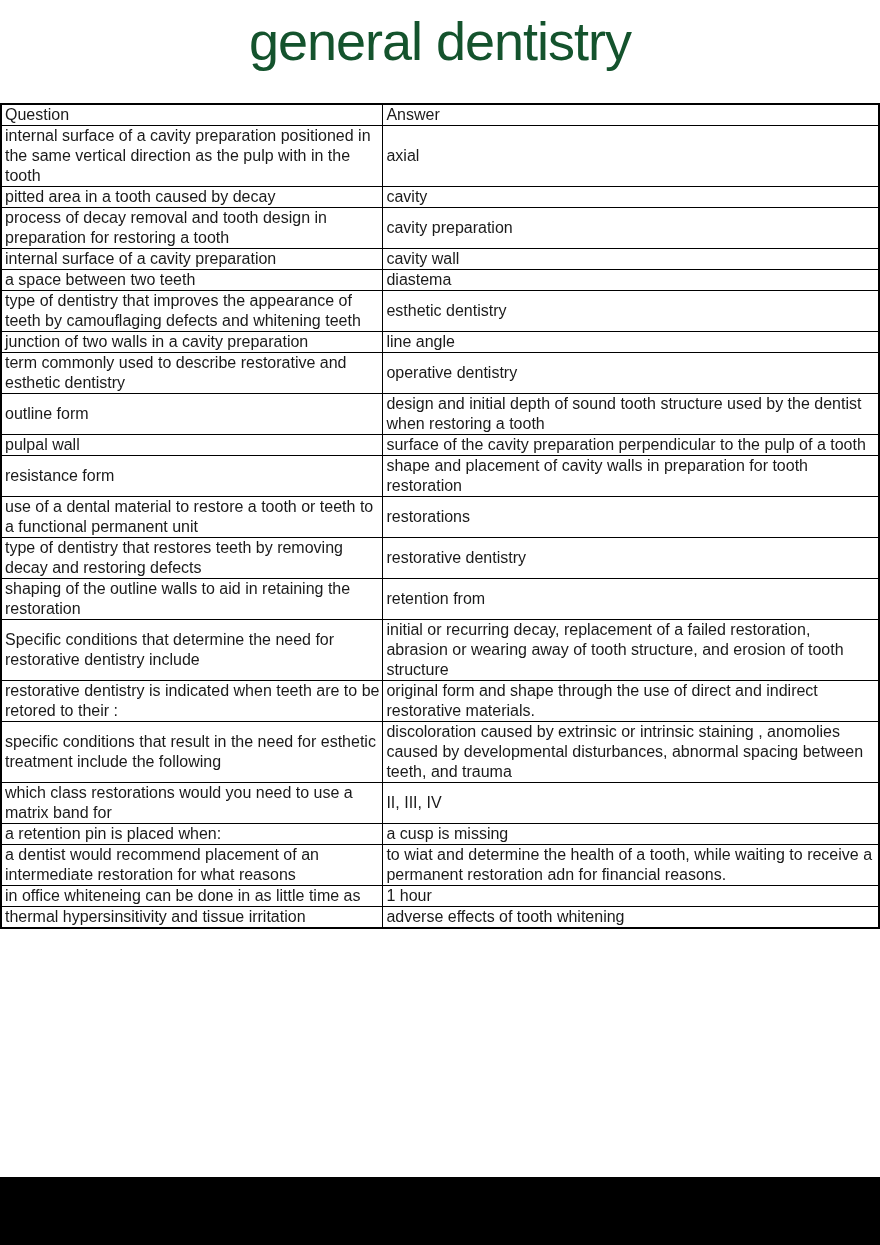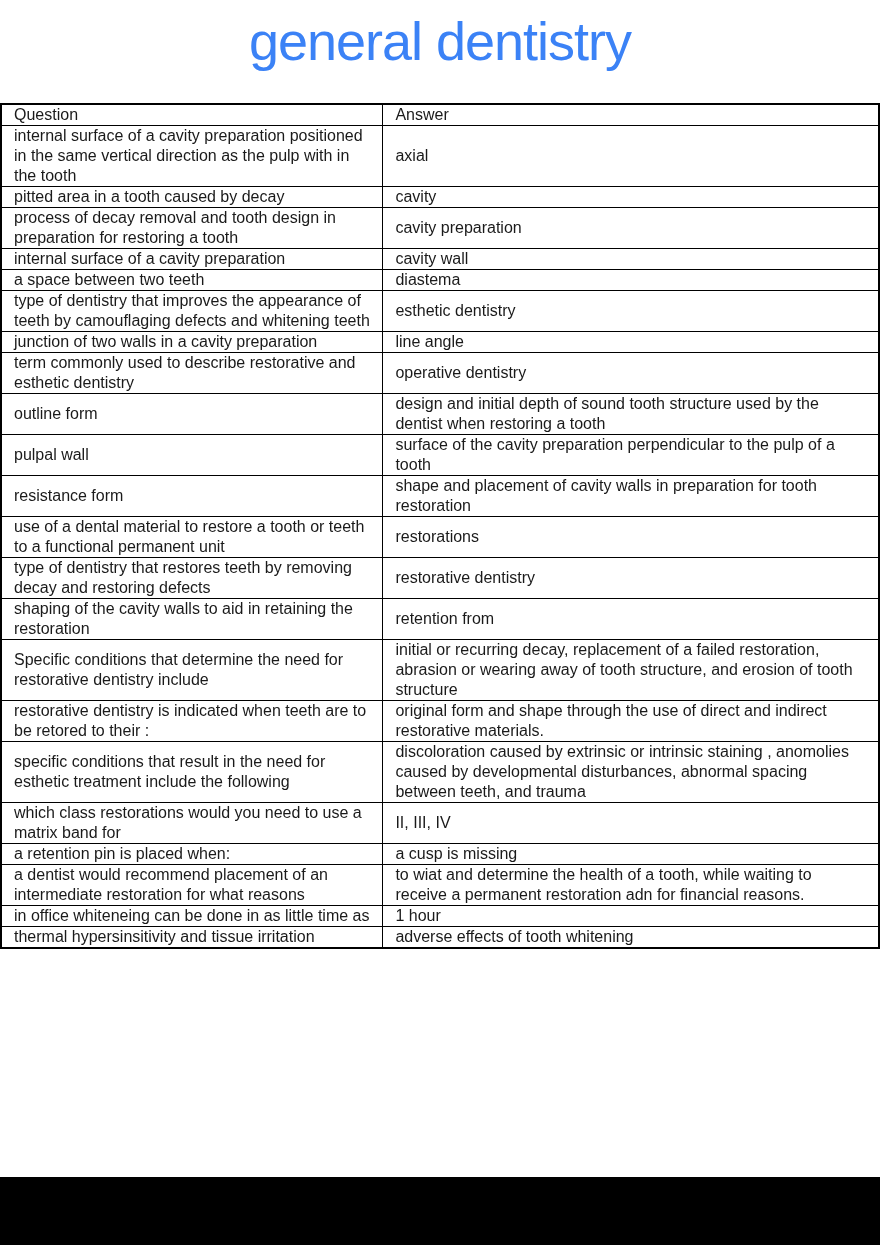--- a/index.html
+++ b/index.html
@@ -23,32 +23,32 @@
     overflow: hidden;
   }
   .page-title {
     margin: 8px 0 0 0;
     height: 67px;
     line-height: 67px;
     text-align: center;
     font-size: 54px;
     font-weight: 300;
     letter-spacing: -1px;
-    color: #3b82f6;
+    color: #14532d;
   }
   .qa-table {
     width: 880px;
     margin-top: 28px;
     border-collapse: collapse;
     table-layout: fixed;
   }
   .qa-table th,
   .qa-table td {
     border: 1px solid var(--border);
-    padding: 0 12px;
+    padding: 0 3px;
     font-size: 16px;
     line-height: 20px;
     font-weight: 400;
     text-align: left;
     vertical-align: middle;
     word-wrap: break-word;
   }
   .qa-table { border: 2px solid var(--border); }
   .col-question { width: 43.5%; }
   .col-answer   { width: 56.5%; }
@@ -124,21 +124,21 @@
       </tr>
       <tr>
         <td>use of a dental material to restore a tooth or teeth to a functional permanent unit</td>
         <td>restorations</td>
       </tr>
       <tr>
         <td>type of dentistry that restores teeth by removing decay and restoring defects</td>
         <td>restorative dentistry</td>
       </tr>
       <tr>
-        <td>shaping of the cavity walls to aid in retaining the restoration</td>
+        <td>shaping of the outline walls to aid in retaining the restoration</td>
         <td>retention from</td>
       </tr>
       <tr>
         <td>Specific conditions that determine the need for restorative dentistry include</td>
         <td>initial or recurring decay, replacement of a failed restoration, abrasion or wearing away of tooth structure, and erosion of tooth structure</td>
       </tr>
       <tr>
         <td>restorative dentistry is indicated when teeth are to be retored to their :</td>
         <td>original form and shape through the use of direct and indirect restorative materials.</td>
       </tr>

